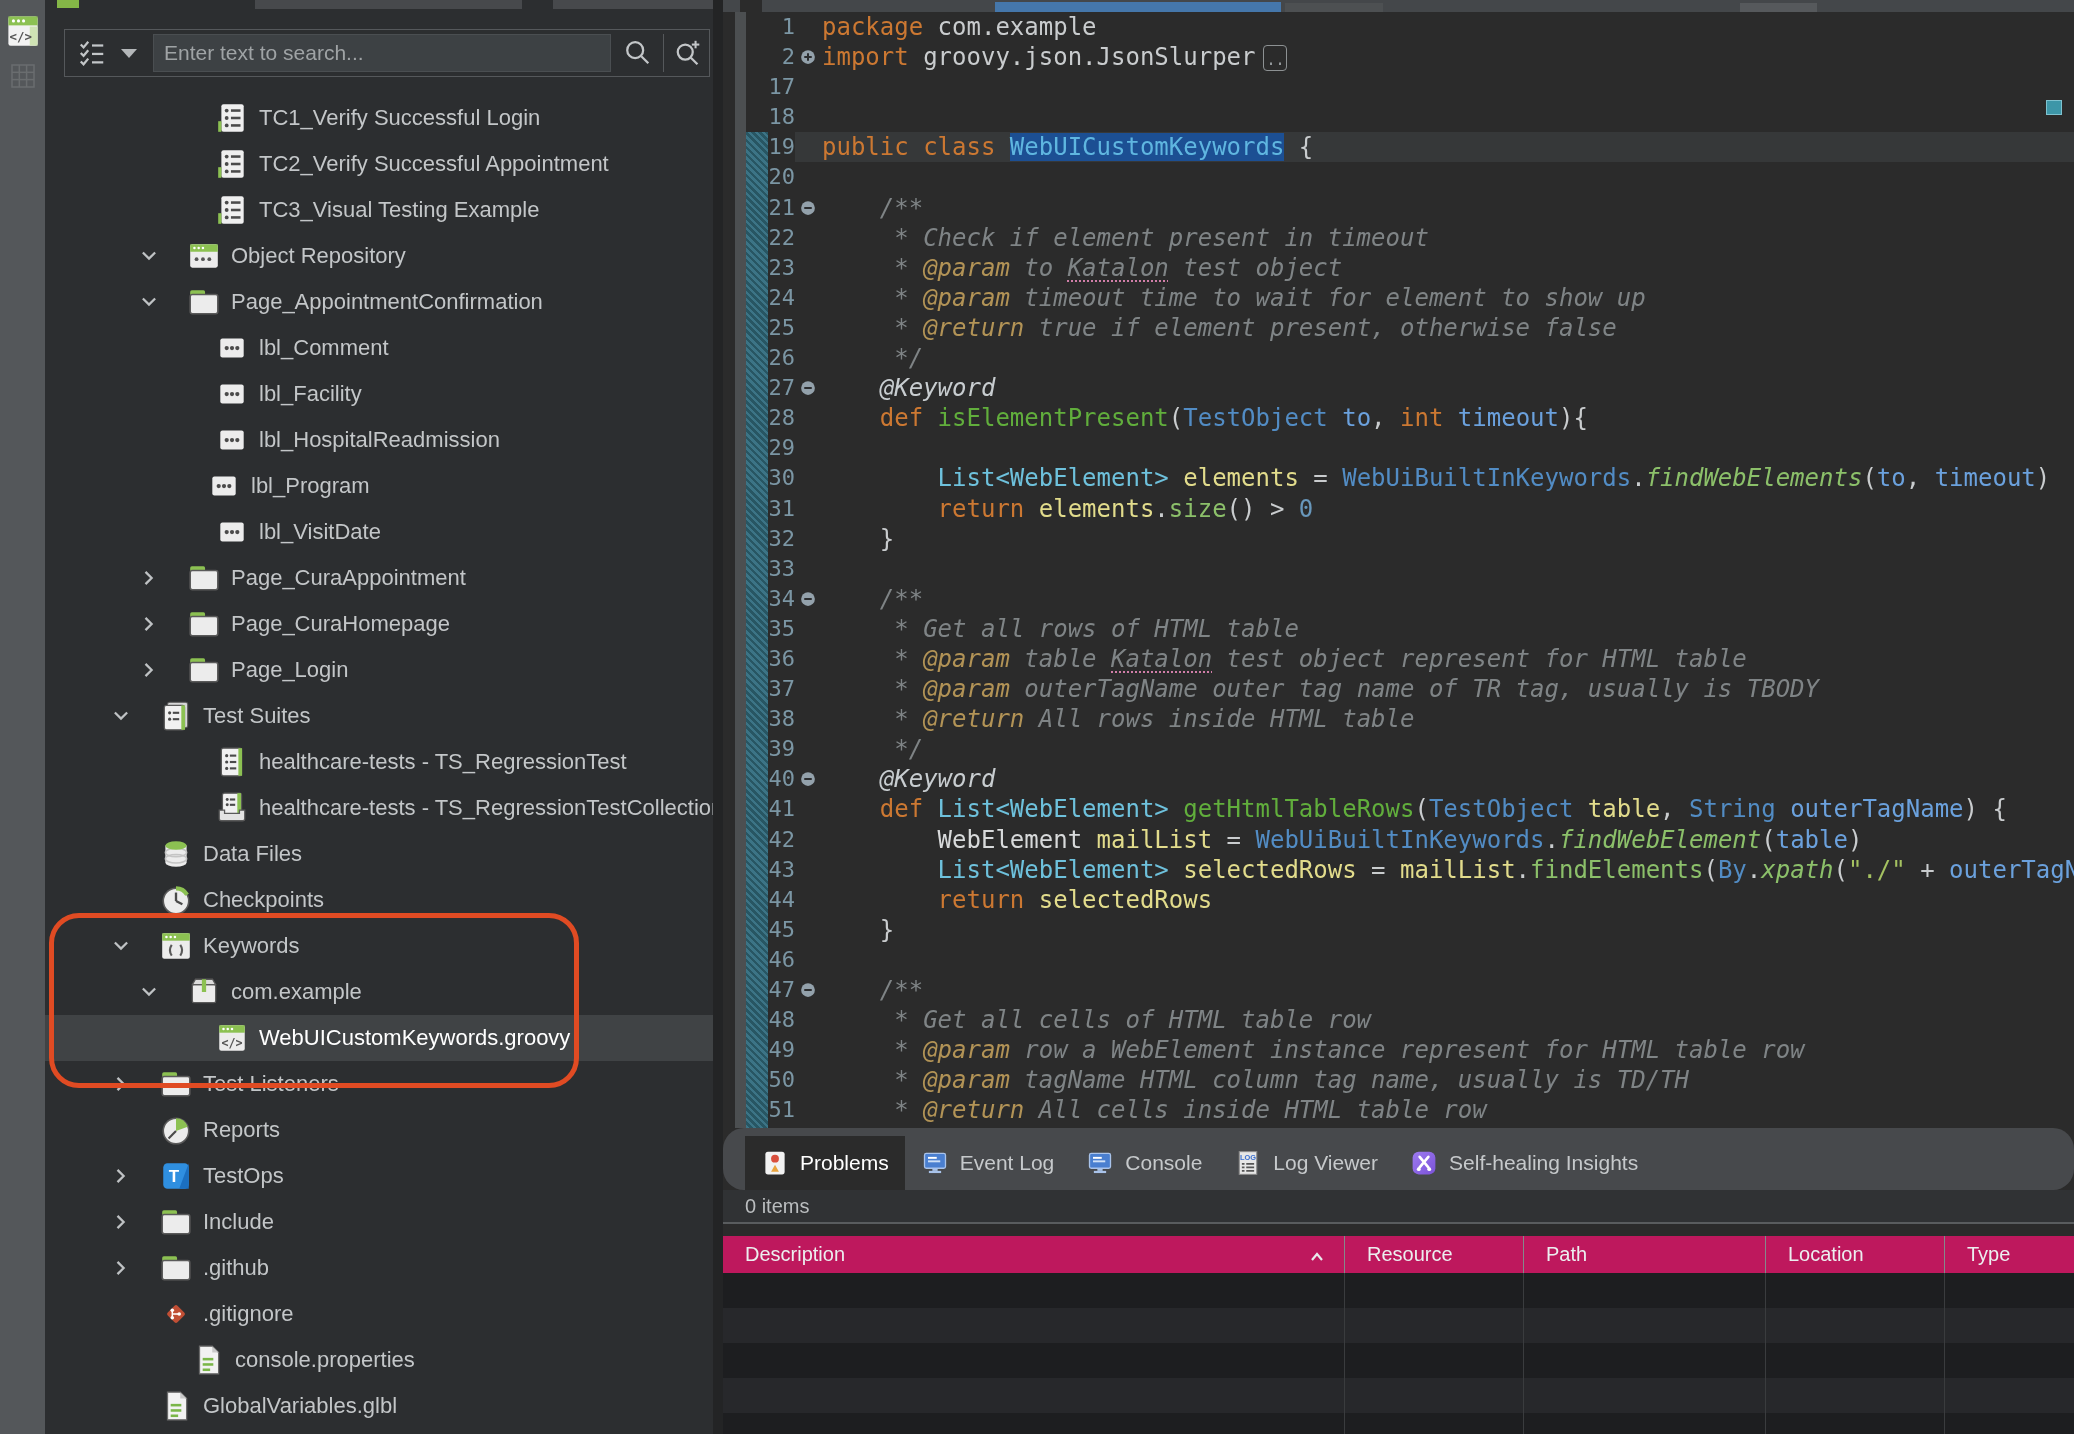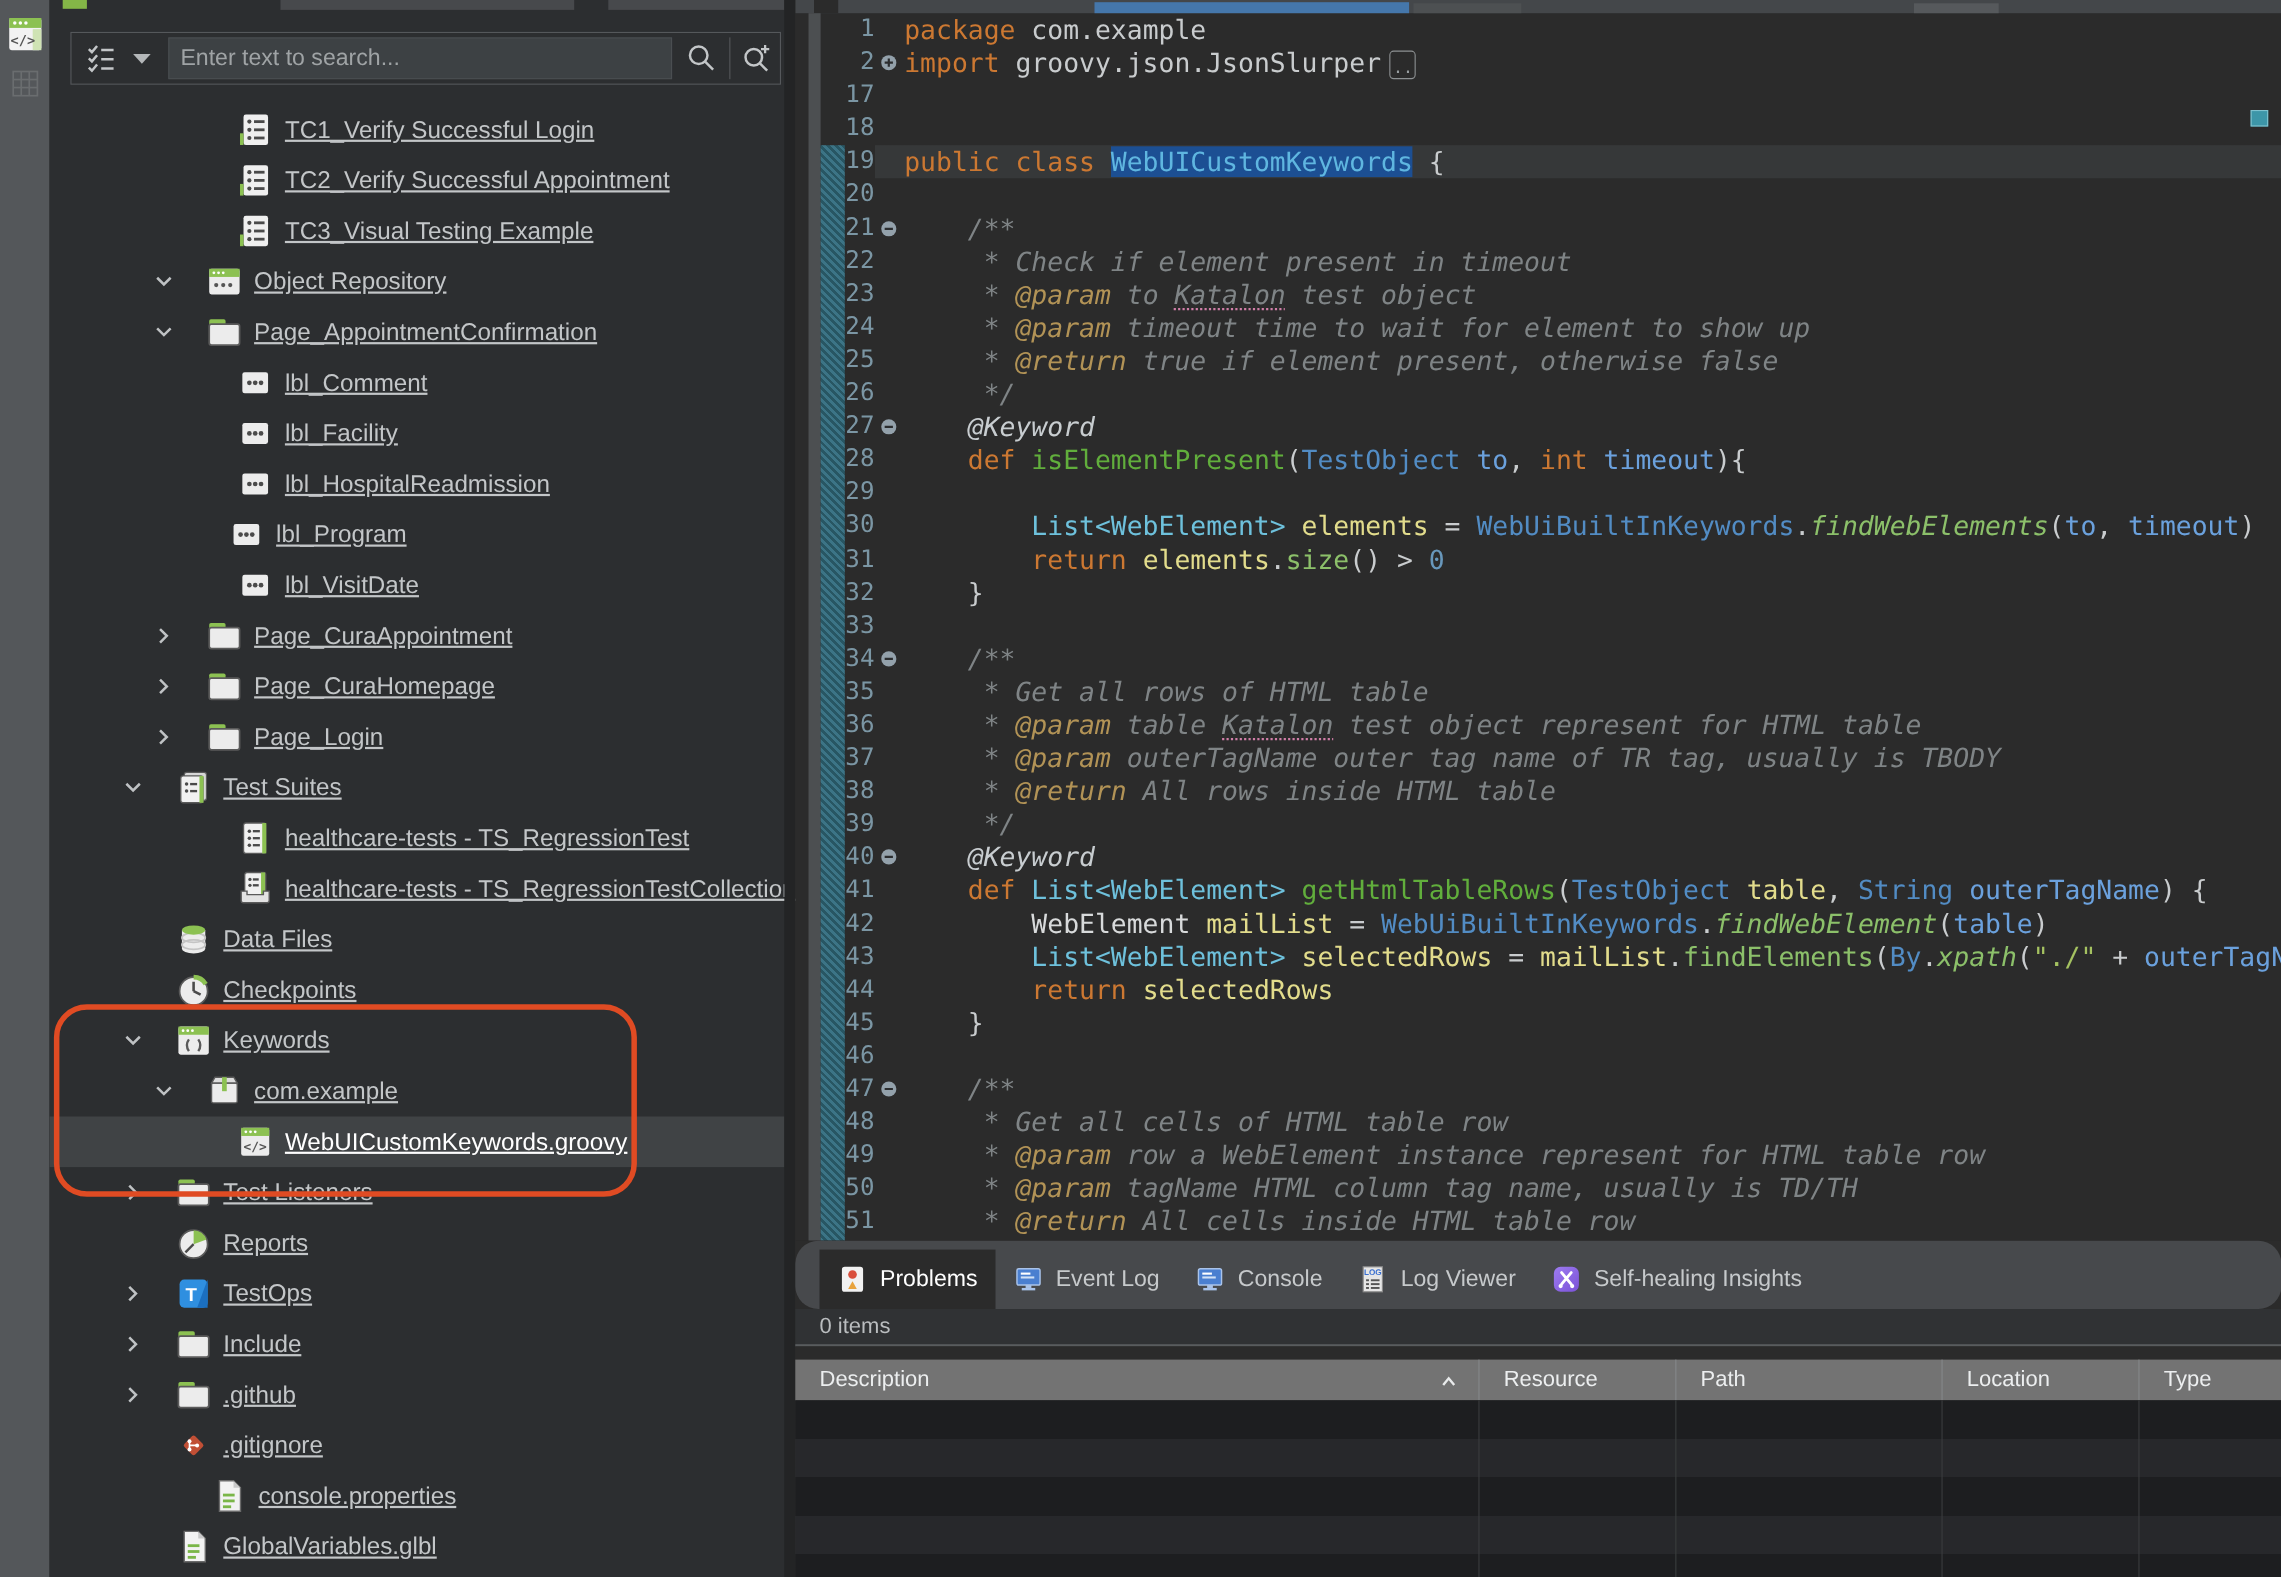--- a/index.html
+++ b/index.html
@@ -24,21 +24,21 @@
   .filter{margin-left:12px;}
   .dd{width:0;height:0;border-left:8px solid transparent;border-right:8px solid transparent;
       border-top:9px solid #b4b7b9;margin-left:14px;flex:0 0 auto;}
   .search-input{margin-left:16px;width:436px;height:36px;background:#3d4144;border:1px solid #4a4e51;
                 color:#c0c3c5;font-size:21px;padding:0 10px;font-family:"Liberation Sans",sans-serif;outline:none;flex:0 0 auto;}
   .search-input::placeholder{color:#9fa3a5;}
   .mag{margin-left:12px;}
   .vdiv{width:1px;height:38px;background:#55585b;margin-left:10px;flex:0 0 auto;}
   .magp{margin-left:10px;}
   #tree{position:absolute;left:0;top:95px;width:100%;}
-  .trow{height:46px;display:flex;align-items:center;font-size:22px;color:#c3c6c8;white-space:nowrap;text-decoration:underline;}
+  .trow{height:46px;display:flex;align-items:center;font-size:22px;color:#c3c6c8;white-space:nowrap;}
   .trow.selected{background:#404345;color:#ffffff;}
   .chev{width:52px;height:30px;display:flex;align-items:center;flex:0 0 auto;}
   .chev svg{width:28px;height:28px;}
   .ticon{width:46px;height:34px;flex:0 0 auto;}
   .ticon svg{width:34px;height:34px;}
   .tlabel{margin-left:-2px;}
   .annotation{position:absolute;left:4px;top:913px;width:520px;height:165px;border:5px solid #e04b23;
               border-radius:30px;pointer-events:none;z-index:20;}
   
   .divider{position:absolute;left:713px;top:0;width:10px;height:100%;background:#232425;}
@@ -85,21 +85,21 @@
   
   .bottom{position:absolute;left:723px;top:1128px;width:1351px;height:306px;background:#2b2b2b;}
   #btabs{height:62px;background:#47494c;display:flex;align-items:flex-end;padding-left:22px;box-sizing:border-box;border-radius:21px;}
   .btab{height:54px;display:flex;align-items:center;padding:0 16px;font-size:21px;color:#c6c9cb;
         gap:11px;cursor:default;white-space:nowrap;}
   .btab.active{background:#2b2b2b;color:#ffffff;}
   .btab svg{width:28px;height:28px;flex:0 0 auto;}
   .status{height:32px;background:#303234;color:#babdbf;font-size:20px;line-height:32px;
           padding-left:22px;border-bottom:2px solid #595c5e;}
   .gap{height:12px;background:#2b2b2b;}
-  #thead{height:37px;background:#737373;display:flex;}
+  #thead{height:37px;background:#be185d;display:flex;}
   .th{font-size:20px;color:#eceeef;line-height:37px;padding-left:22px;box-sizing:border-box;position:relative;}
   .th + .th{border-left:1px solid #85888a;}
   .th .sort{position:absolute;right:16px;top:7px;width:22px;height:22px;}
   .tbody{position:relative;height:161px;overflow:hidden;
          background:repeating-linear-gradient(180deg,#1d1e20 0 35px,#27282b 35px 70px);}
   .colline{position:absolute;top:0;bottom:0;width:1px;background:#3a3c3e;}
 </style>
 </head>
 <body>
 

